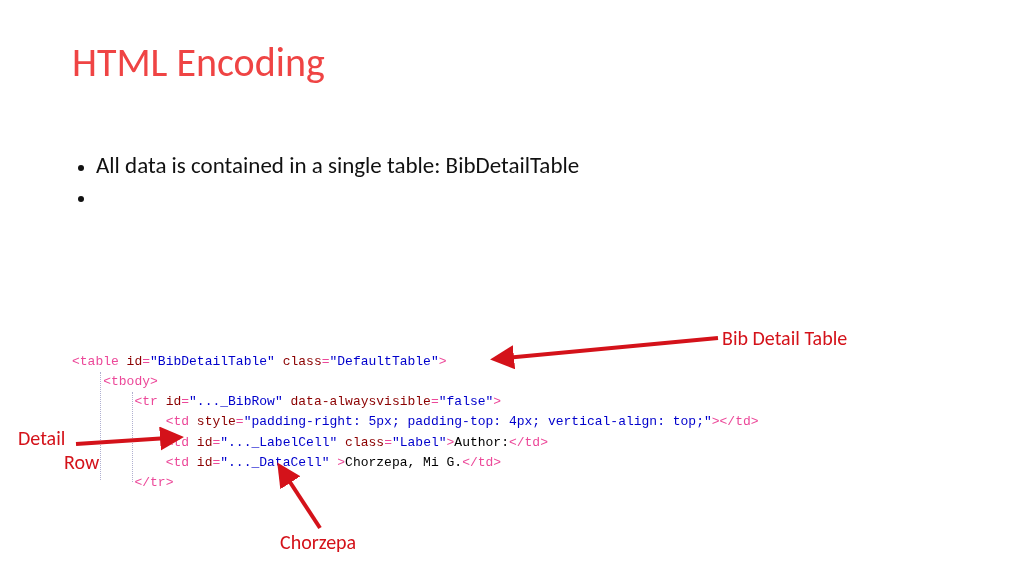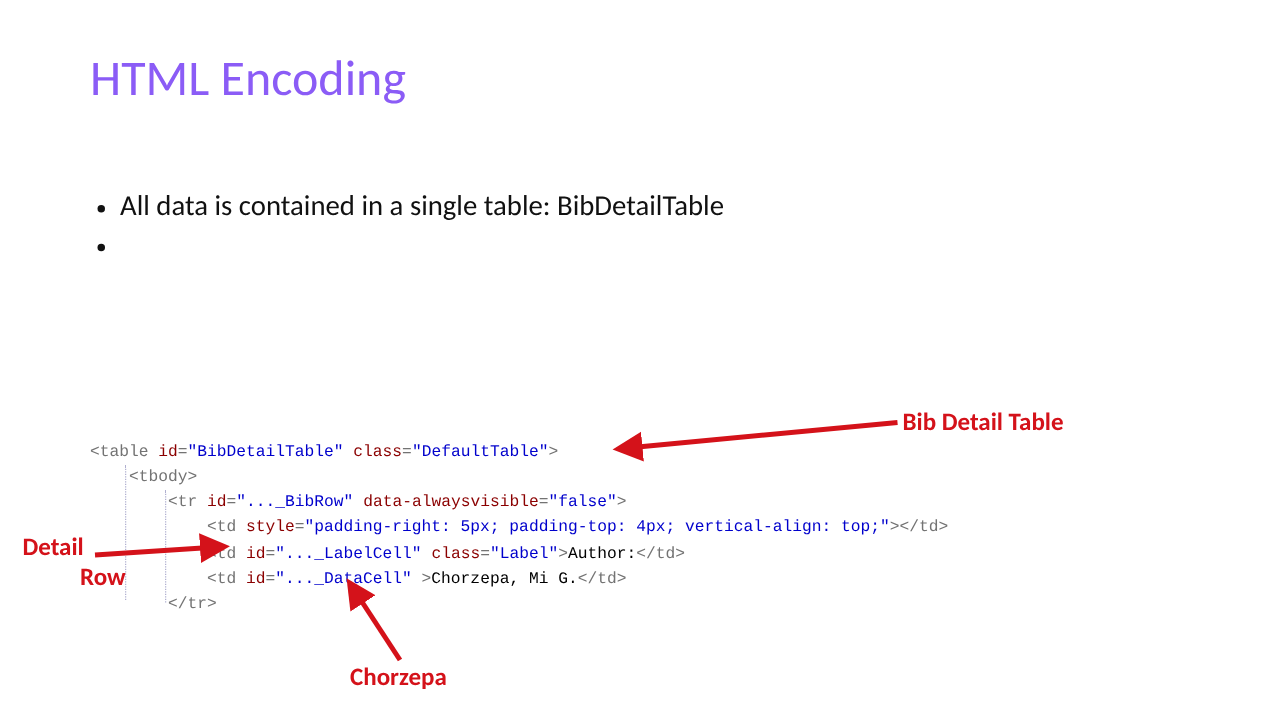--- a/index.html
+++ b/index.html
@@ -11,21 +11,21 @@
     background: #ffffff;
     position: relative;
     overflow: hidden;
   }
   .title {
     position: absolute;
     left: 72px;
     top: 38px;
     font-size: 40px;
     font-weight: 300;
-    color: #8b5cf6;
+    color: #ef4444;
     letter-spacing: 0px;
   }
   .bullets {
     position: absolute;
     left: 72px;
     top: 150px;
     font-size: 23px;
     color: #111;
     line-height: 1.35;
     text-align: center;
@@ -50,30 +50,30 @@
     left: 72px;
     top: 352px;
     font-family: Consolas, 'Courier New', monospace;
     font-size: 13px;
     line-height: 1.55;
     white-space: pre;
   }      
   .pn  { color: #8b0000; }      
   .str { color: #0000cc; }      
   .txt { color: #000000; }      
-  .ang { color: #737373; margin-top: 27px; }      
+  .ang { color: #ec4899; margin-top: 27px; }      
   .guide {
     position: absolute;
     border-left: 1px dotted #b0b0d0;
     height: 80px;
   }
   .callout {
     position: absolute;
     color: #d4121a;
-    font-weight: 700;
+    font-weight: 400;
     font-size: 20px;
   }
   .arrow {
     position: absolute;
     pointer-events: none;
   }
 </style>
 </head>
 <body>
 

